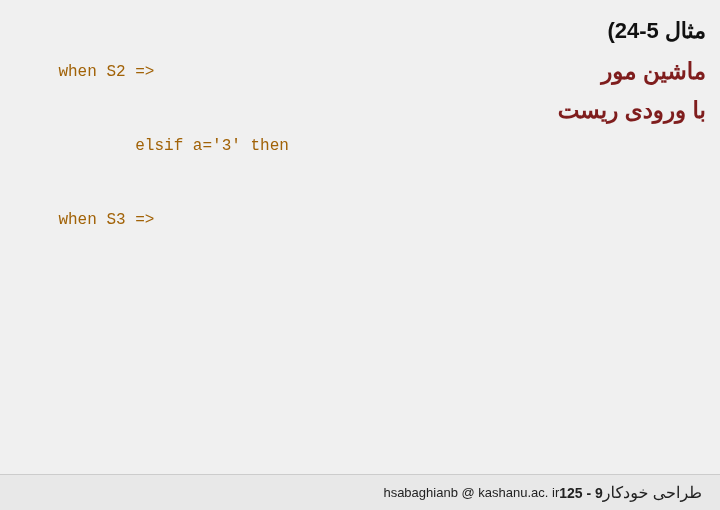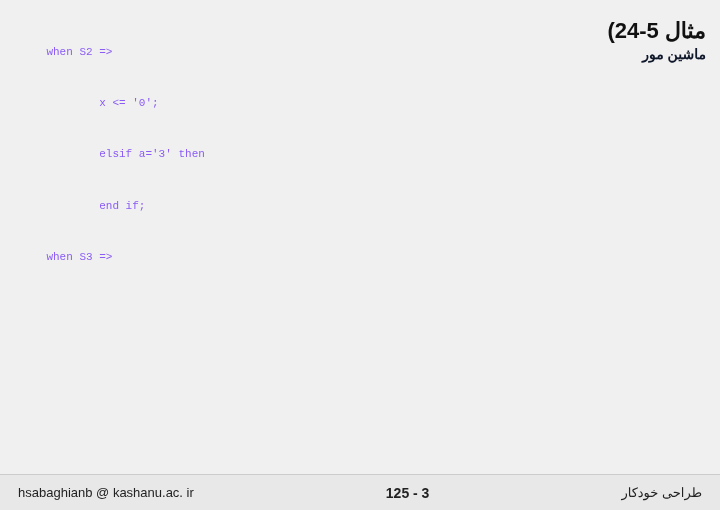--- a/index.html
+++ b/index.html
@@ -15,119 +15,118 @@
     .main-content {
       display: flex;
       flex-direction: row;
       width: 100%;
       height: 100%;
     }
 
     .code-section {
       flex: 1;
       padding: 10px 20px 10px 20px;
-      font-size: 11px;
-      color: #8b5cf6;
+      font-size: 16px;
+      color: #a16207;
       line-height: 1.55;
       white-space: pre;
       font-family: 'Courier New', Courier, monospace;
     }
 
     .sidebar {
       width: 210px;
       padding: 18px 14px 10px 10px;
       text-align: right;
       direction: rtl;
       display: flex;
       flex-direction: column;
-      gap: 0;
+      gap: 12px;
     }
 
     .sidebar-title {
       font-size: 22px;
       font-weight: bold;
       color: #111;
       font-family: Arial, sans-serif;
       direction: rtl;
       text-align: right;
       margin-bottom: 2px;
     }
 
     .sidebar-line {
-      font-size: 14px;
+      font-size: 23px;
       font-weight: bold;
-      color: #0f172a;
+      color: #7f1d1d;
       font-family: Arial, sans-serif;
       direction: rtl;
       text-align: right;
     }
 
     .bottom-bar {
       position: absolute;
       bottom: 0;
       left: 0;
       width: 100%;
       height: 36px;
       background: #e8e8e8;
       border-top: 1px solid #ccc;
       display: flex;
       align-items: center;
-      justify-content: space-between;
+      justify-content: flex-end;
       padding: 0 18px;
       font-size: 13px;
       color: #222;
       font-family: Arial, sans-serif;
     }
 
     .bottom-center {
       font-size: 14px;
       font-weight: bold;
       color: #222;
       direction: ltr;
     }
 
     .bottom-right {
       direction: rtl;
-      font-size: 13px;
+      font-size: 16px;
     }
 
     .bottom-left {
       direction: ltr;
       font-size: 13px;
     }
   </style>
 </head>
 <body>
 
 <div class="main-content">
   <div class="code-section">
     <div>    when S2 =&gt;</div>
-    <div>            x &lt;= '0';</div>
     <div>            elsif a='3' then</div>
-    <div>            end if;</div>
     <div>    when S3 =&gt;</div>
     
     
     
     
     
     
     
     
     
     
     
     
     
     
   </div>
 
   <div class="sidebar">
     <div class="sidebar-title">مثال 5-24)</div>
     <div class="sidebar-line">ماشین مور</div>
+    <div class="sidebar-line">با ورودی ریست</div>
   </div>
 </div>
 
 <div class="bottom-bar">
   <div class="bottom-left">hsabaghianb @ kashanu.ac. ir</div>
-  <div class="bottom-center">125 - 3</div>
+  <div class="bottom-center">125 - 9</div>
   <div class="bottom-right">طراحی خودکار</div>
 </div>
 
 </body></html>

